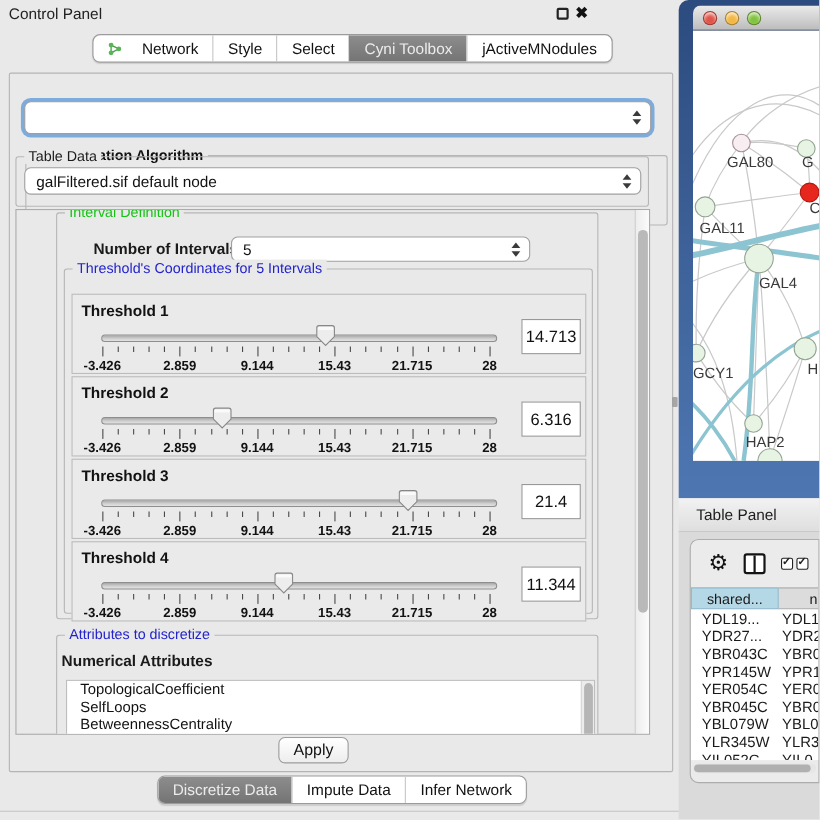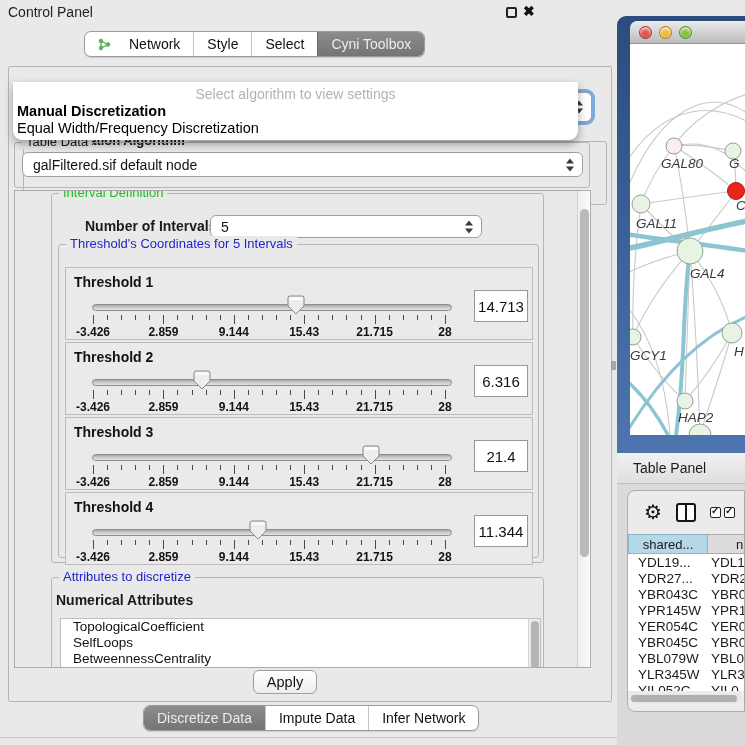--- a/index.html
+++ b/index.html
@@ -74,21 +74,21 @@
   #attr-sb .sb-thumb { position:absolute; left:2px; top:2px; width:8px; height:92%; background:#b5b5b5; border-radius:4px; }
 
   #apply-btn { position:absolute; left:253px; top:670px; width:64px; height:24px; background:linear-gradient(#ffffff,#ededed); border:1px solid #9d9d9d; border-radius:6px; font-size:14.5px; color:#111; display:flex; align-items:center; justify-content:center; }
   #bottom-divider { position:absolute; left:0; top:737px; width:620px; height:1px; background:#c6c6c6; }
 
   .net-glyph { width:13px; height:13px; }
 
   #splitter-grip { position:absolute; left:611px; top:361px; width:5px; height:9px; background:#9a9a9a; opacity:0.85; border-radius:1px; }
 
   
-  #net-window { position:absolute; left:617px; top:16px; width:128px; height:453px; background:linear-gradient(#2c4b7e,#4e77b2); border-top-left-radius:9px;font-style:italic; }
+  #net-window { position:absolute; left:617px; top:0; width:128px; height:453px; background:linear-gradient(#2c4b7e,#4e77b2); border-top-left-radius:9px; }
   #mac-titlebar { position:absolute; left:13px; top:5px; width:115px; height:23px; background:linear-gradient(#ebebeb,#bcbcbc); border-top-left-radius:7px; border-bottom:1px solid #8f8f8f; display:flex; align-items:center; padding-left:9px; gap:7px; }
   .tl { width:13px; height:13px; border-radius:50%; border:1px solid rgba(0,0,0,0.3); box-shadow:inset 0 2px 3px rgba(255,255,255,0.75); }
   #net-canvas { position:absolute; left:13px; top:28px; width:115px; height:391px; background:#fff; overflow:hidden; }
 
   #table-panel-bar { position:absolute; left:617px; top:453px; width:128px; height:31px; background:linear-gradient(#f2f2f2,#dedede); border-bottom:1px solid #bdbdbd; display:flex; align-items:center; padding-left:16px; font-size:14px; color:#1c1c1c; }
   #table-region { position:absolute; left:617px; top:484px; width:128px; height:261px; background:#dadada; }
   #table-card { position:absolute; left:10px; top:6px; width:118px; height:222px; background:#ebebeb; border:1px solid #adadad; border-radius:8px 0 0 8px; overflow:hidden; }
   #tp-toolbar { position:absolute; left:0; top:0; width:100%; height:42px; display:flex; align-items:center; gap:14px; padding-left:16px; }
   #gear-ic { font-size:20px; color:#111; line-height:20px; }
   #col-ic { width:20px; height:19px; border:2px solid #141414; border-radius:3px; background:#fff; position:relative; }
@@ -130,41 +130,39 @@
       </div>
       <div class="tab">
         <span>Style</span>
       </div>
       <div class="tab">
         <span>Select</span>
       </div>
       <div class="tab sel">
         <span>Cyni Toolbox</span>
       </div>
+      <div class="tab">
+        <span>jActiveMNodules</span>
+      </div>
     </div>
 
   <div id="outer-panel">
 
     <div id="algo-group" class="group">
       <span class="gtitle dark">Discretization Algorithm</span>
     </div>
   </div>
 
   <div id="algo-combo" class="combo">
     <span class="spin">
         <i class="up"></i>
         <i class="dn"></i>
       </span>
   </div>
 
-  <div id="algo-popup">
-    <div id="popup-placeholder">Select algorithm to view settings</div>
-    <div id="pop-item-0" class="pop-item">Manual Discretization</div>
-    <div id="pop-item-1" class="pop-item">Equal Width/Frequency Discretization</div>
-  </div>
 
   <div id="tabledata-group" class="group">
     <span class="gtitle" style="color:#1a1a1a;">Table Data</span>
   </div>
   <div id="tabledata-combo" class="combo">
     <span>galFiltered.sif default node</span>
     <span class="spin">
         <i class="up"></i>
         <i class="dn"></i>
       </span>

